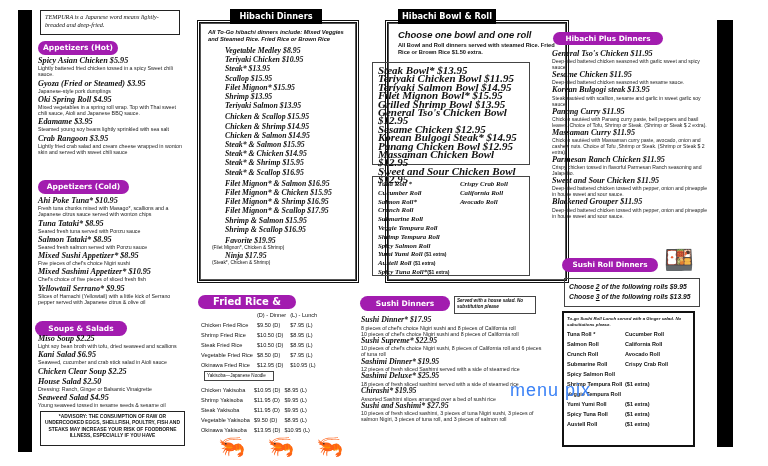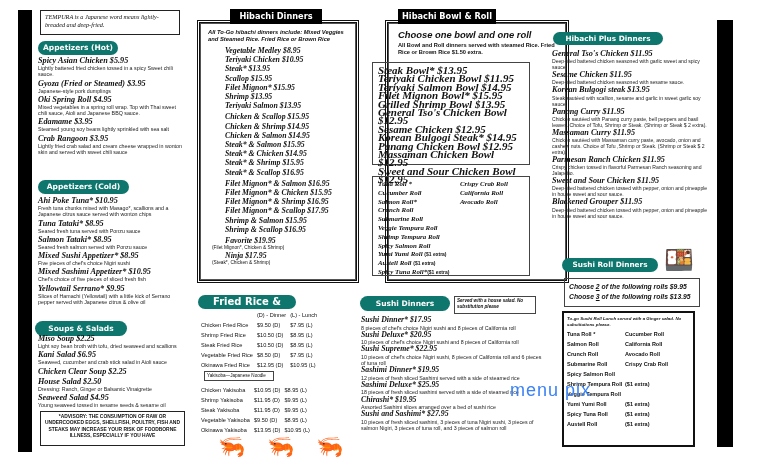--- a/index.html
+++ b/index.html
@@ -1,20 +1,20 @@
 <!DOCTYPE html>
 <html><head>
 <meta charset="utf-8">
 <style>
 *{box-sizing:border-box;margin:0;padding:0}
 body{width:768px;height:466px;background:#fff;position:relative;overflow:hidden;font-family:"Liberation Sans",sans-serif;color:#111}
 .abs{position:absolute}
 .leftbar{left:18px;top:10px;width:14px;height:442px;background:#000}
 .rightbar{left:717px;top:20px;width:16px;height:427px;background:#000}
-.pill{background:#0f766e;color:#fff;font-family:"DejaVu Sans",sans-serif;font-weight:bold;border-radius:14px;display:inline-block;text-align:center}
+.pill{background:#a21caf;color:#fff;font-family:"DejaVu Sans",sans-serif;font-weight:bold;border-radius:14px;display:inline-block;text-align:center}
 .it{font-family:"Liberation Serif",serif;font-style:italic;font-weight:bold;color:#111}
 .desc{font-family:"Liberation Sans",sans-serif;color:#222}
 .dbl{border:3px double #111;box-shadow:inset 0 0 0 1px #555}
 .hdrtab{background:#000;color:#fff;font-family:"DejaVu Sans",sans-serif;font-weight:bold;text-align:center}
 
 #tempura{left:40px;top:10px;width:140px;height:25px;font-family:"Liberation Serif",serif;font-style:italic;font-size:6.2px;line-height:8px;padding:2px 4px;border:1px solid #222}
 .lcol{left:38px;width:146px}
 .lcol .it{font-size:8.2px;line-height:9px;display:block;margin-top:1px}
 .lcol .desc{font-size:5.3px;line-height:6.3px;display:block}
 #advisory{left:40px;top:411px;width:145px;height:35px;border:1px solid #222;font-size:4.9px;line-height:6.3px;text-align:center;padding:2px 3px;font-weight:bold}
@@ -299,21 +299,20 @@
 </div>
 
 <div class="abs pill" id="sdtab">Sushi Dinners</div>
 <div class="abs" id="sdnote">Served with a house salad. No substitution please</div>
 <div class="abs" id="sd">
   <div>
       <span class="it">Sushi Dinner* $17.95</span>
       <span class="desc">8 pieces of chef's choice Nigiri sushi and 8 pieces of California roll</span>
     </div>
   <div>
-      <span class="it">Sushi Deluxe* $20.95</span>
       <span class="desc">10 pieces of chef's choice Nigiri sushi and 8 pieces of California roll</span>
     </div>
   <div>
       <span class="it">Sushi Supreme* $22.95</span>
       <span class="desc">10 pieces of chef's choice Nigiri sushi, 8 pieces of California roll and 6 pieces of tuna roll</span>
     </div>
   <div>
       <span class="it">Sashimi Dinner* $19.95</span>
       <span class="desc">12 pieces of fresh sliced Sashimi served with a side of steamed rice</span>
     </div>

